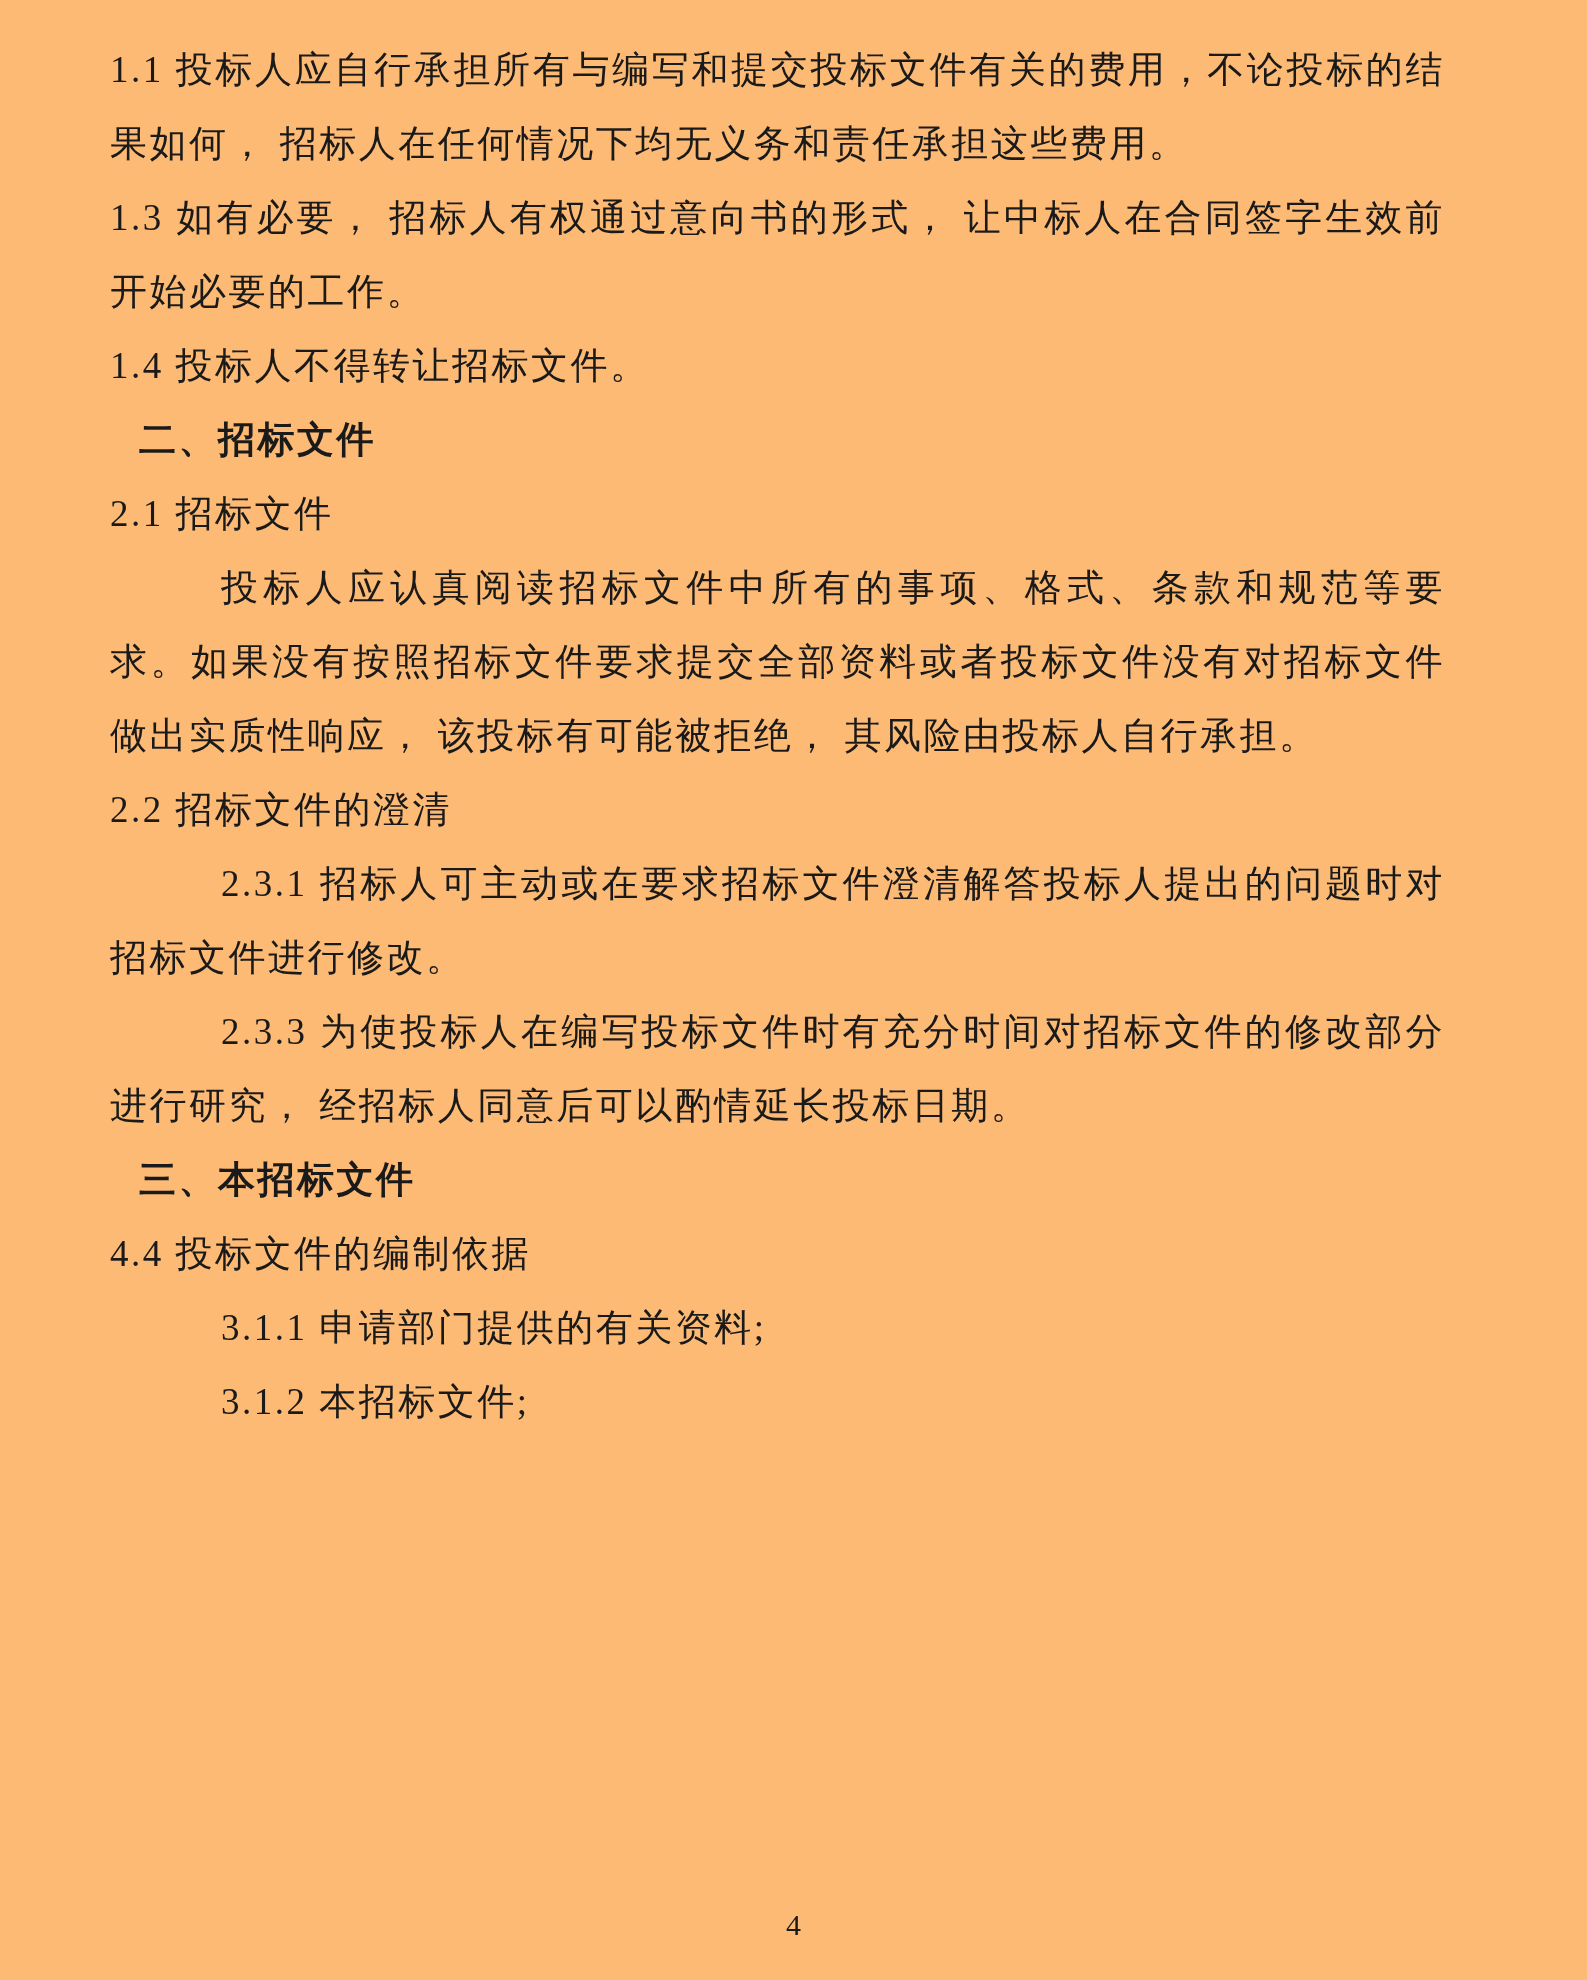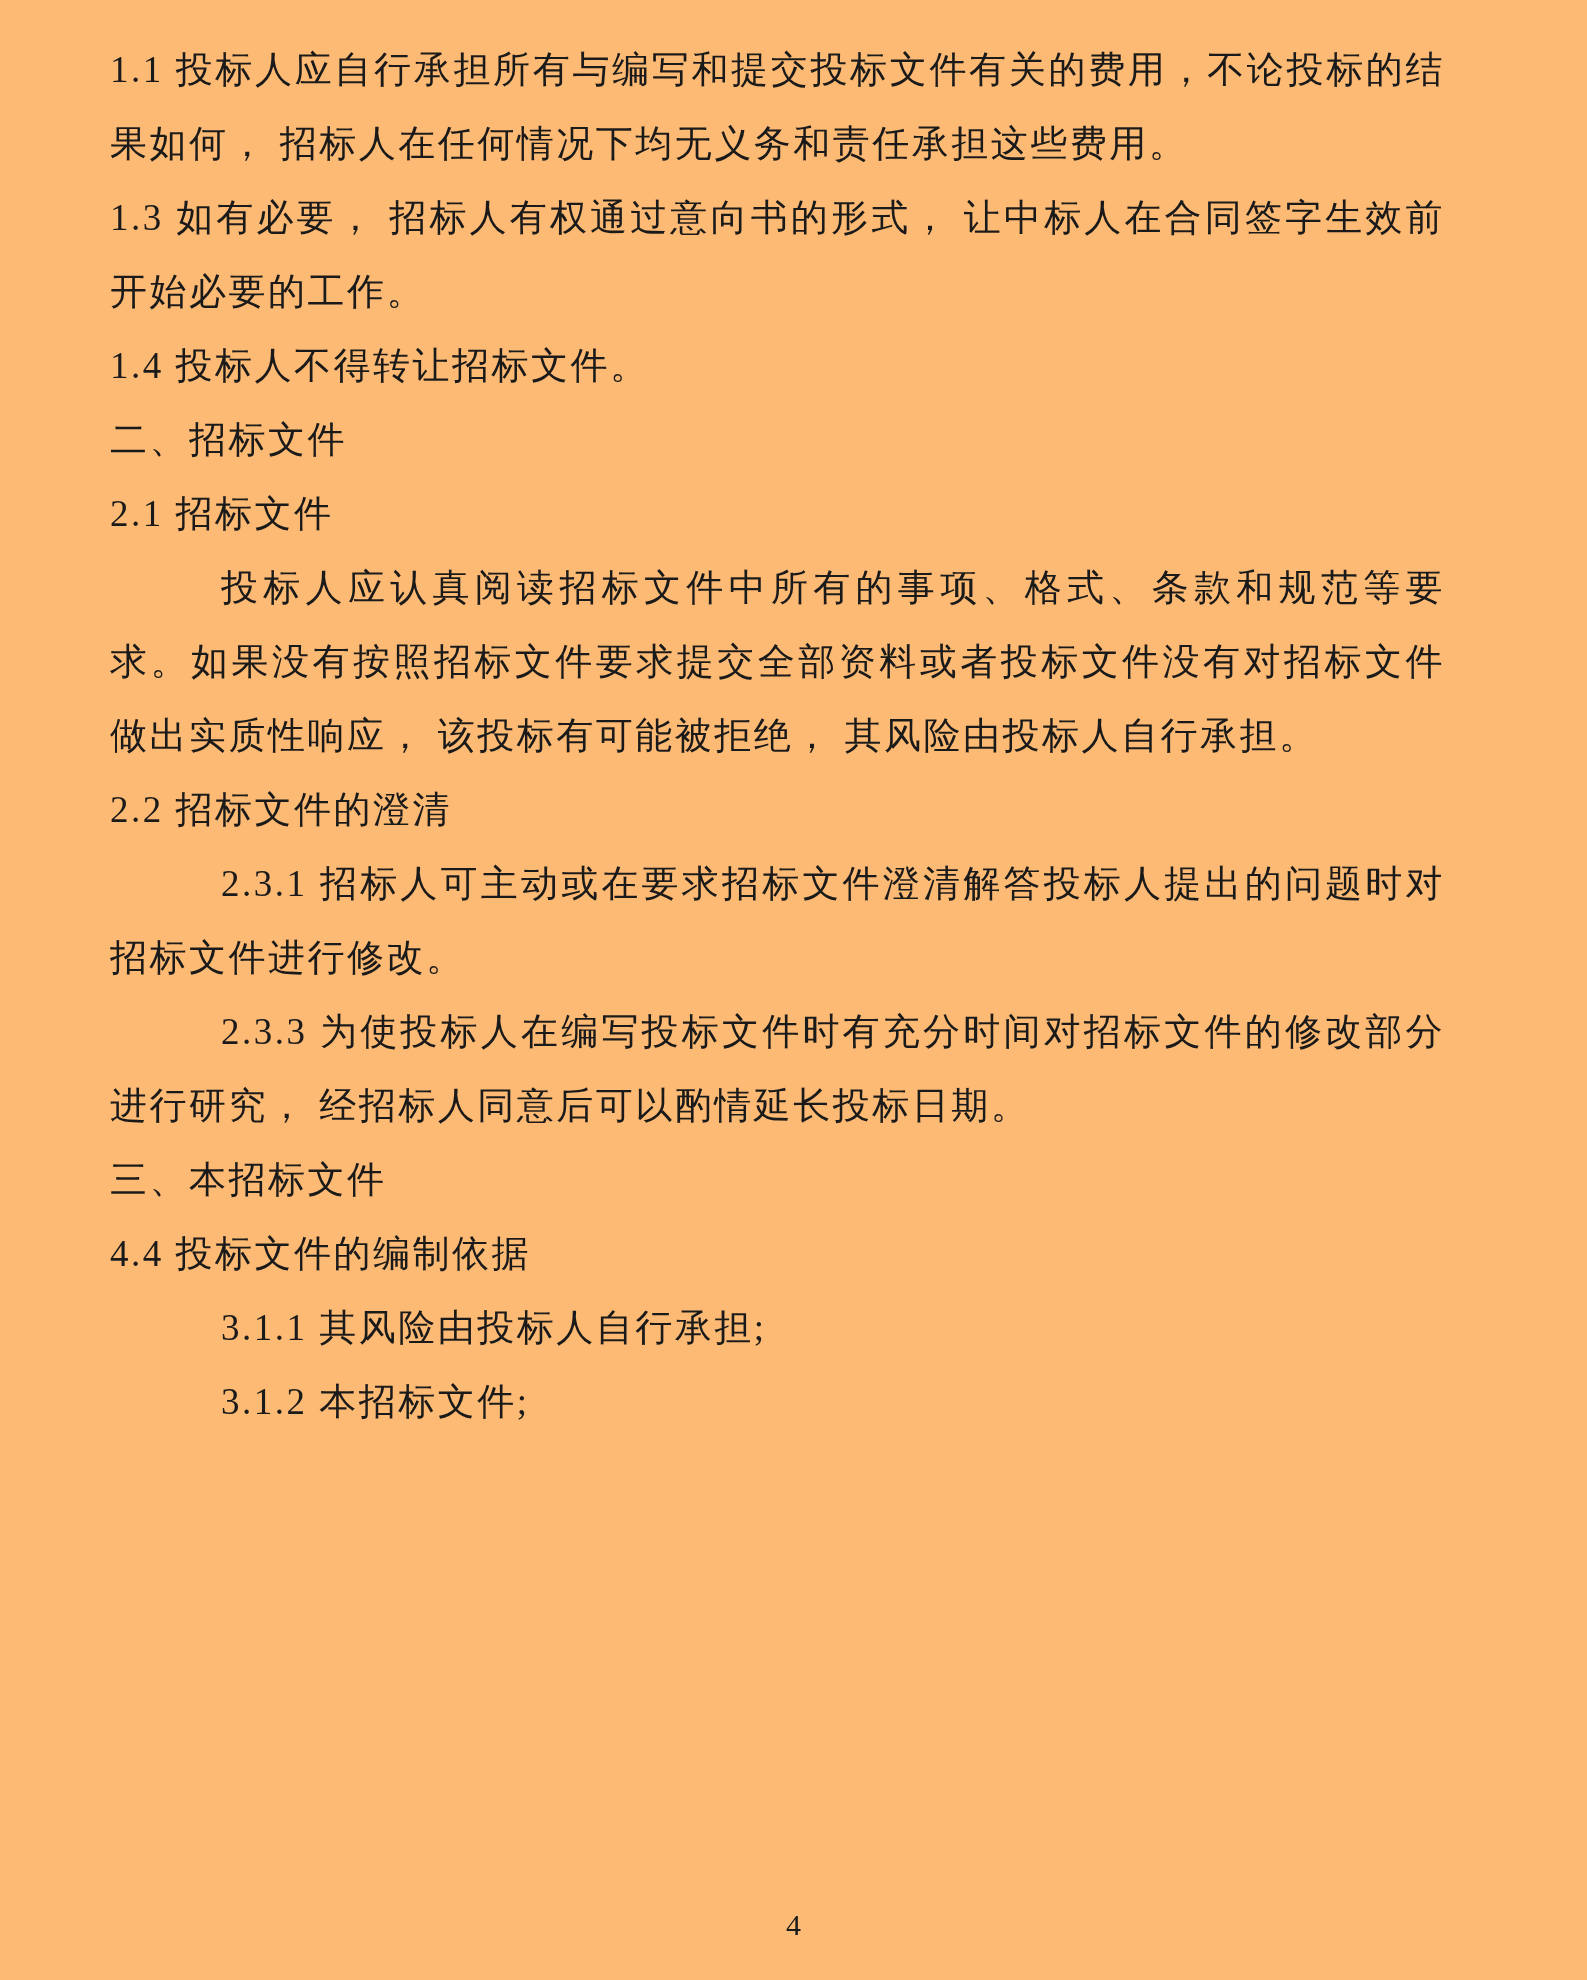--- a/index.html
+++ b/index.html
@@ -21,22 +21,23 @@
   .doc-body p {
     margin: 0;
     font-size: 37px;
     line-height: 74px;
     letter-spacing: 2.5px;
     text-align: justify;
     text-justify: inter-ideograph;
     word-break: break-all;
   }
   .doc-body p.heading {
-    font-weight: normal;
+    font-weight: bold;
     text-align: left;
+    margin-left: 29px;
   }
   .doc-body p.indent {
     text-indent: 3em;
   }
   .page-footer {
     position: absolute;
     left: 0;
     bottom: 38px;
     width: 100%;
     text-align: center;
@@ -55,17 +56,17 @@
     <p>1.3 如有必要， 招标人有权通过意向书的形式， 让中标人在合同签字生效前开始必要的工作。</p>
     <p>1.4 投标人不得转让招标文件。</p>
     <p class="heading">二、招标文件</p>
     <p>2.1 招标文件</p>
     <p class="indent">投标人应认真阅读招标文件中所有的事项、格式、条款和规范等要求。如果没有按照招标文件要求提交全部资料或者投标文件没有对招标文件做出实质性响应， 该投标有可能被拒绝， 其风险由投标人自行承担。</p>
     <p>2.2 招标文件的澄清</p>
     <p class="indent">2.3.1 招标人可主动或在要求招标文件澄清解答投标人提出的问题时对招标文件进行修改。</p>
     <p class="indent">2.3.3 为使投标人在编写投标文件时有充分时间对招标文件的修改部分进行研究， 经招标人同意后可以酌情延长投标日期。</p>
     <p class="heading">三、本招标文件</p>
     <p>4.4 投标文件的编制依据</p>
-    <p class="indent">3.1.1 其风险由投标人自行承担;</p>
+    <p class="indent">3.1.1 申请部门提供的有关资料;</p>
     <p class="indent">3.1.2 本招标文件;</p>
   </div>
   <div class="page-footer">4</div>
 </div>
 
 </body></html>

